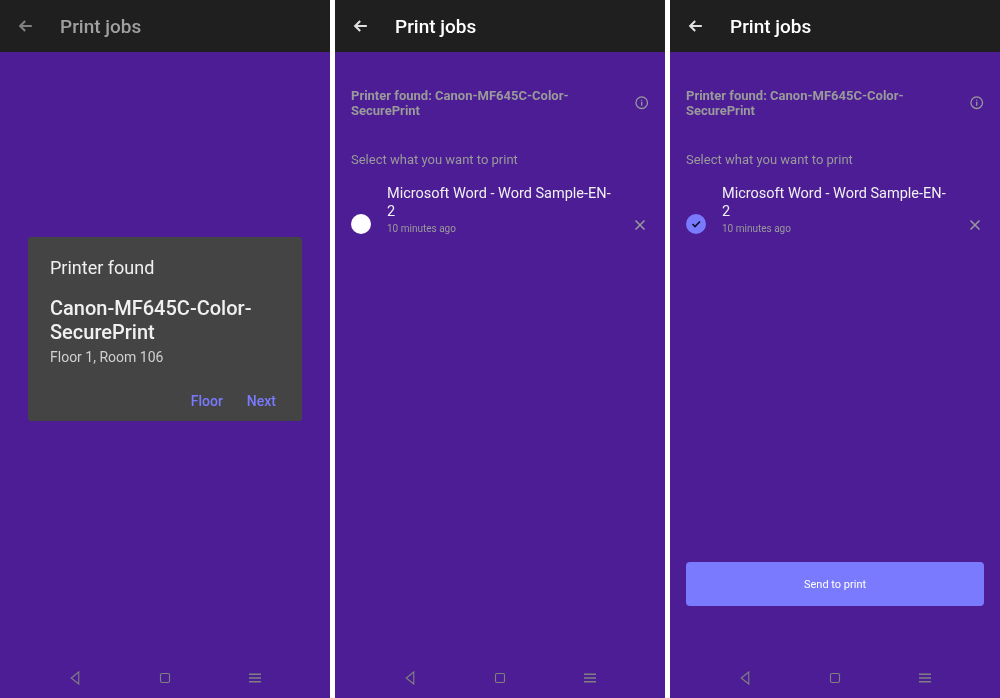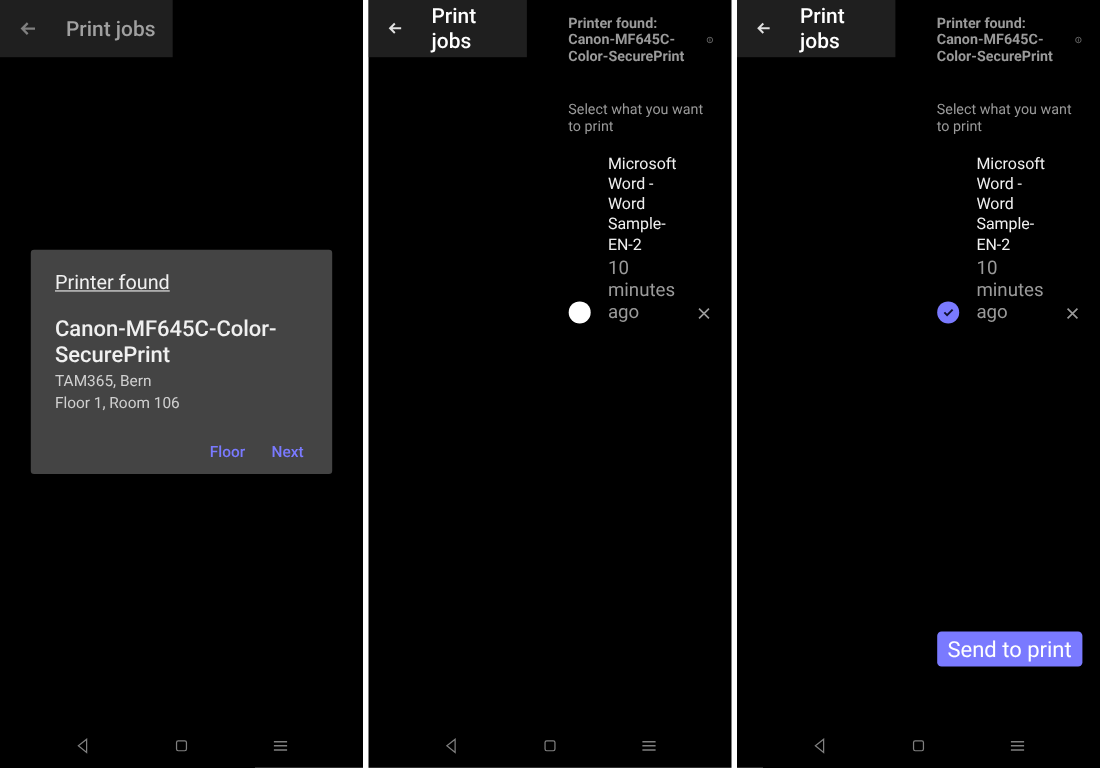--- a/index.html
+++ b/index.html
@@ -10,23 +10,23 @@
     }
     body {
       display: flex;
       gap: 5px;
       background: #fff;
       width: 1000px;
       height: 698px;
     }
     .screen {
       flex: 1;
-      background: #000000;
-      display: flex;
-      flex-direction: row;
+      background: #4c1d95;
+      display: flex;
+      flex-direction: column;
       position: relative;
       overflow: hidden;
       gap: 22px;
     }
     .header {
       background: #1f1f1f;
       height: 52px;
       display: flex;
       align-items: center;
       padding: 0 16px;
@@ -97,36 +97,36 @@
       flex-direction: column;
       gap: 2px;
     }
     .job-title {
       color: #f0f0f0;
       font-size: 14.5px;
       line-height: 1.25;
     }
     .job-time {
       color: #9a9a9a;
-      font-size: 17px;
+      font-size: 10px;
     }
     .close-x {
       width: 18px;
       height: 18px;
       color: #9a9a9a;
       flex-shrink: 0;
     }
     .send-button {
       margin: 0 16px 52px 16px;
       background: #7a7aff;
       color: #fff;
       border: none;
       border-radius: 4px;
-      height: 32px;
-      font-size: 20px;
+      height: 44px;
+      font-size: 11px;
       font-weight: 400;
       display: flex;
       align-items: center;
       justify-content: center;
     }
     .spacer {
       flex: 1;
     }
     .navbar {
       position: absolute;
@@ -156,21 +156,20 @@
       background: #444444;
       border-radius: 3px;
       padding: 20px 22px 12px;
       width: 100%;
       margin-top: -40px;
     }
     .modal-title {
       color: #f0f0f0;
       font-size: 18px;
       margin-bottom: 18px;
-      text-decoration: underline;
     }
     .modal-printer {
       color: #f0f0f0;
       font-size: 20px;
       font-weight: 500;
       margin-bottom: 4px;
     }
     .modal-line {
       color: #d0d0d0;
       font-size: 14px;
@@ -207,21 +206,20 @@
           <path d="M19 12H5M11 18l-6-6 6-6"></path>
         </svg>
     </span>
     <span class="header-title">Print jobs</span>
   </div>
   <div class="content-area"></div>
   <div class="modal-overlay">
     <div class="modal">
       <div class="modal-title">Printer found</div>
       <div class="modal-printer">Canon-MF645C-Color-SecurePrint</div>
-      <div class="modal-line">TAM365, Bern</div>
       <div class="modal-line">Floor 1, Room 106</div>
       <div class="modal-actions">
         <button class="modal-btn">Floor</button>
         <button class="modal-btn">Next</button>
       </div>
     </div>
   </div>
   <div class="navbar">
     <span class="nav-icon"><svg viewBox="0 0 24 24" fill="none" stroke="currentColor" stroke-width="1.5">
           <path d="M17 4L7 12l10 8z" fill="none"></path>

